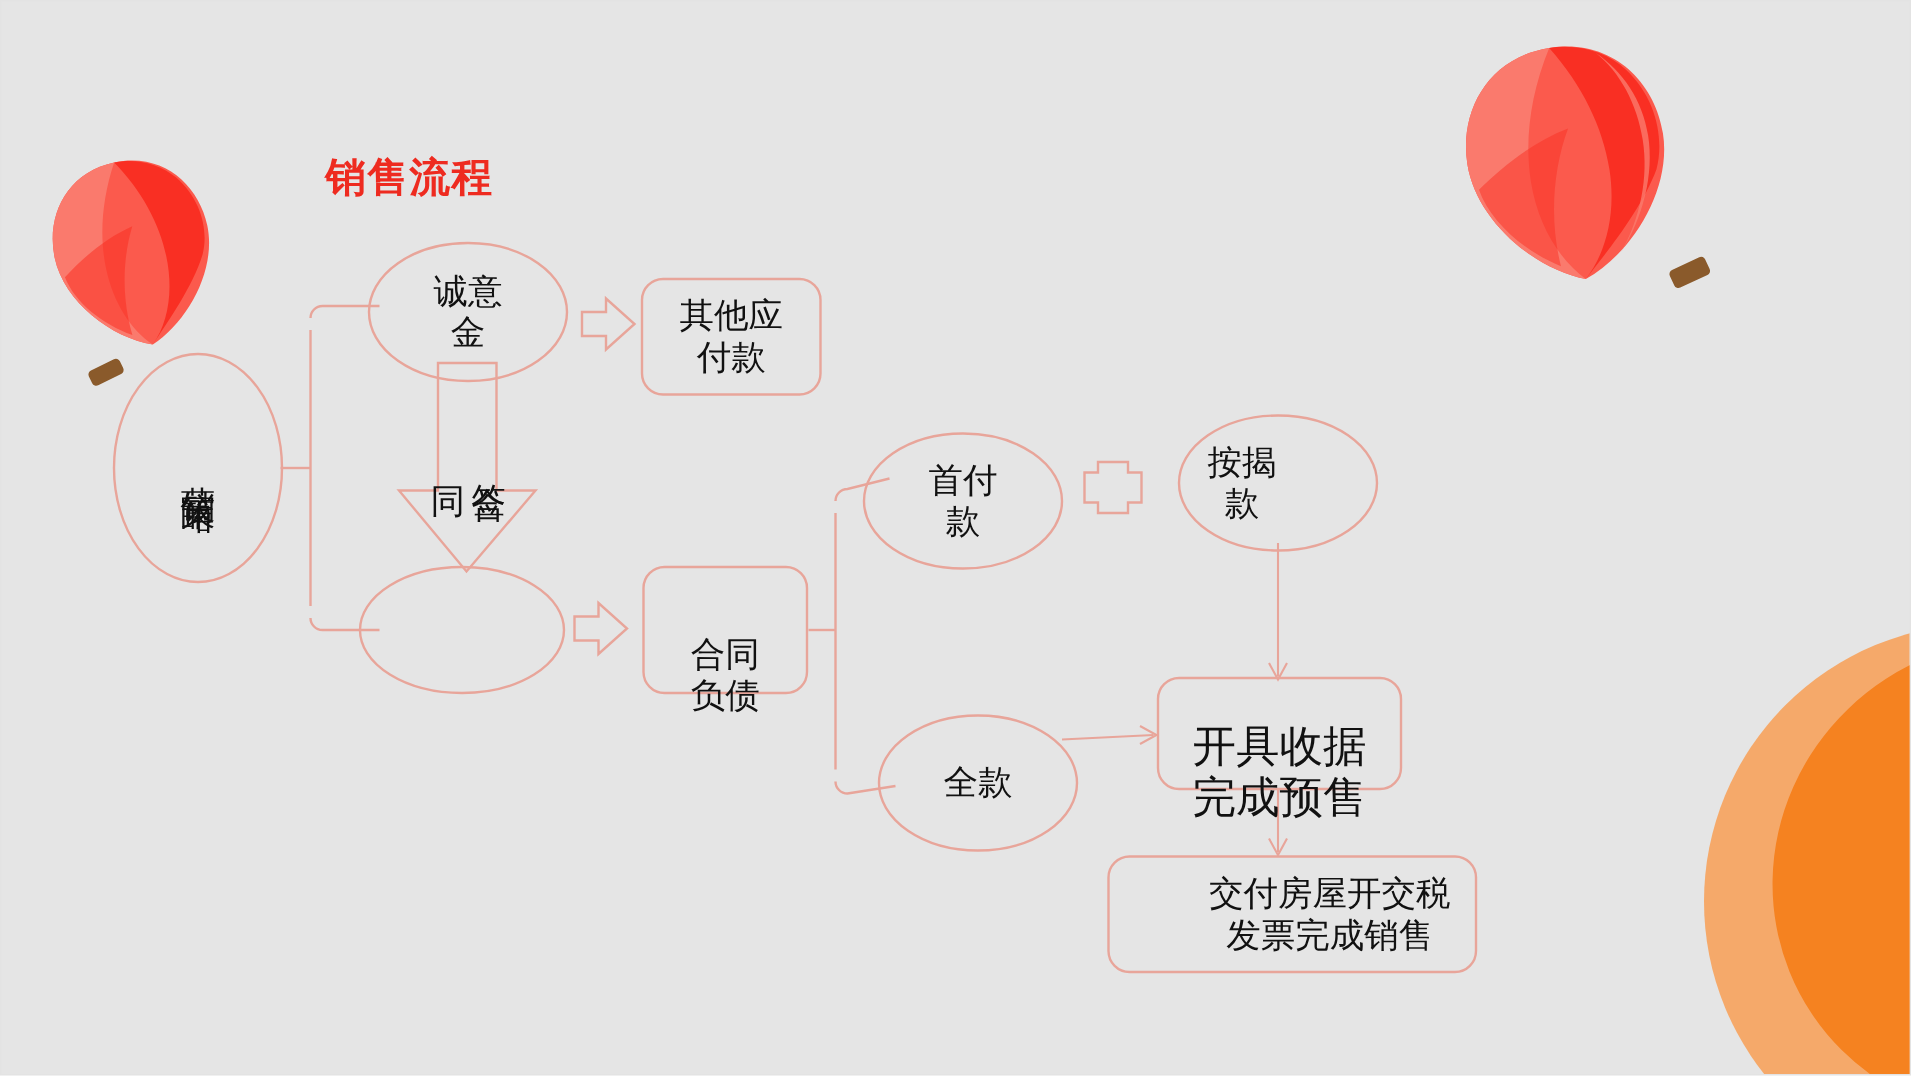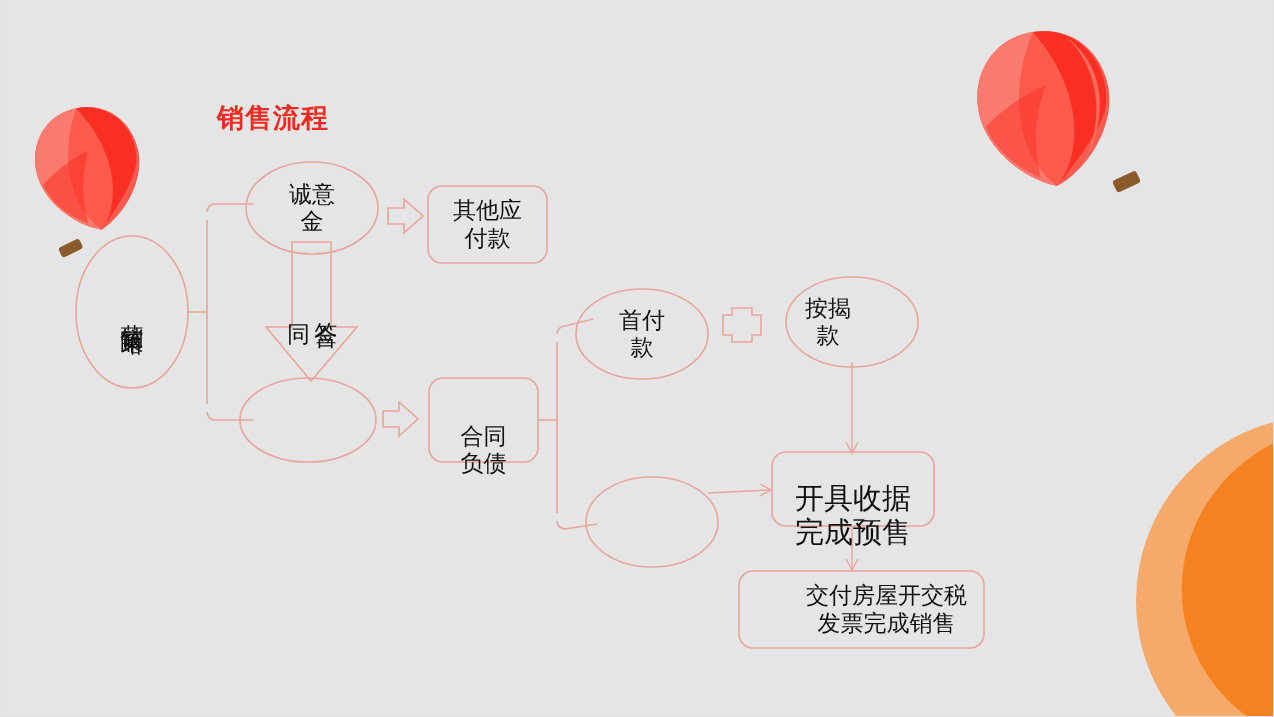--- a/index.html
+++ b/index.html
@@ -174,20 +174,21 @@
 
   <div class="node-label" style="left:428px; top:377px; width:109px; height:104px; font-size:23px;margin-top:20px;">合同
 负债</div>
 
   <div class="node-label" style="left:575px; top:288px; width:132px; height:90px; font-size:23px;text-align:center;">首付
 款</div>
 
   <div class="node-label" style="left:761px; top:276px; width:132px; height:90px; font-size:23px;">按揭
 款</div>
 
+  <div class="node-label" style="left:585px; top:500px; width:132px; height:42px; font-size:23px;">全款</div>
 
   <div class="node-label" style="left:771px; top:451px; width:162px; height:74px; font-size:29px;margin-top:26px;">开具收据
 完成预售</div>
 
   <div class="node-label" style="left:738px; top:570px; width:295px; height:77px; font-size:23px;">交付房屋开交税
 发票完成销售</div>
 
   <div class="node-label" style="left:288px; top:252px; width:46px; height:108px; font-size:23px;">
     <span class="vertical-text">签合
 同</span>

